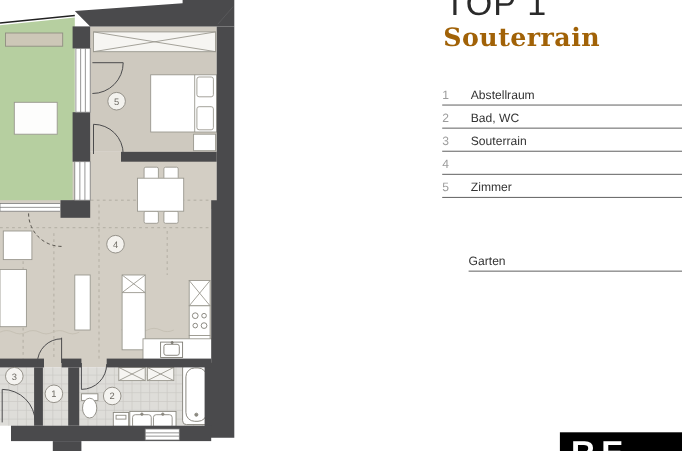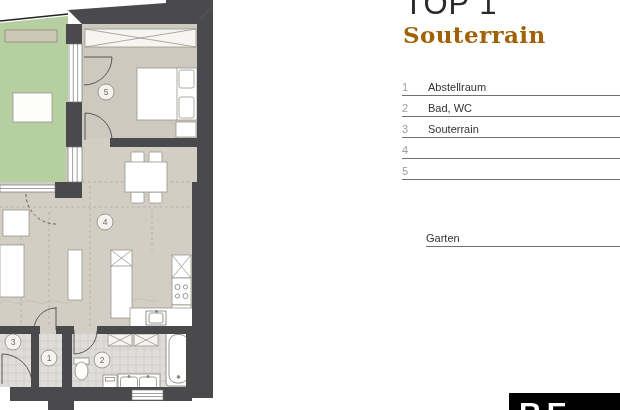--- a/index.html
+++ b/index.html
@@ -254,20 +254,21 @@
       </div>
       <div class="legend-row">
         <span class="legend-num">3</span>
         <span class="legend-label">Souterrain</span>
       </div>
       <div class="legend-row">
         <span class="legend-num">4</span>
       </div>
       <div class="legend-row">
         <span class="legend-num">5</span>
+        <span class="legend-label">Zimmer</span>
       </div>
     </div>
 
     <div class="extras">
       <div class="legend-row">
         <span class="legend-label">Garten</span>
       </div>
     </div>
   </div>
 

